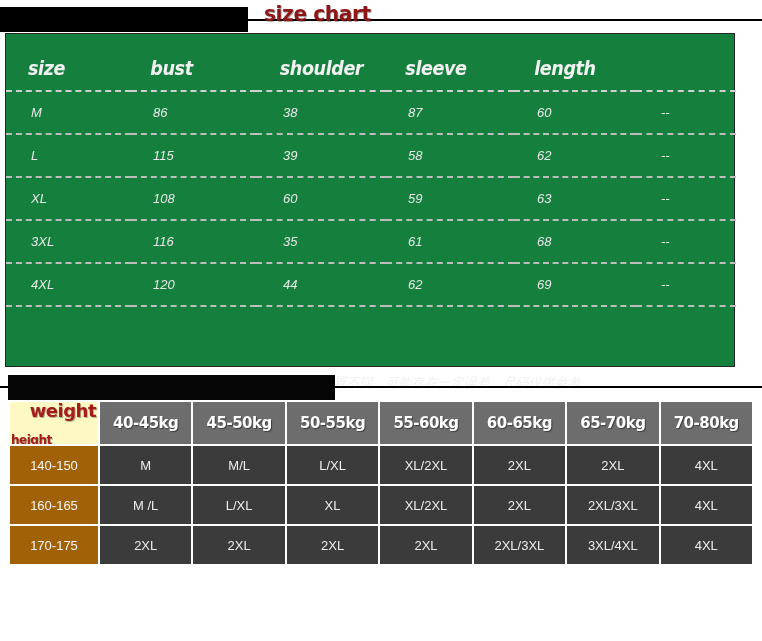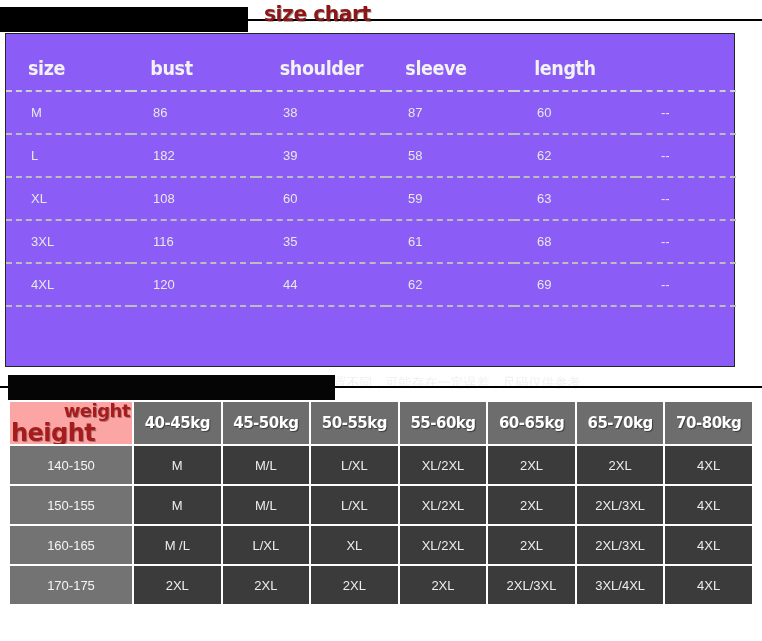--- a/index.html
+++ b/index.html
@@ -54,22 +54,23 @@
     transform: scaleX(0.92);
     transform-origin: left center;
   }
 
   .panel-1 {
     position: absolute;
     left: 5px;
     top: 33px;
     width: 730px;
     height: 334px;
-    background: #8b5cf6;
+    background: #15803d;
     border: 1px solid #262626;
+    font-style: italic;
   }
 
   .tbl1 {
     width: 100%;
     border-collapse: collapse;
     table-layout: fixed;
   }
 
   .tbl1 th {
     font-family: "DejaVu Sans", sans-serif;
@@ -147,23 +148,23 @@
   }
 
   .tbl2 {
     width: 746px;
     border-collapse: separate;
     border-spacing: 2px;
     table-layout: fixed;
   }
 
   .tbl2 th.whcell {
-    width: 122px;
+    width: 88px;
     height: 42px;
-    background: #fca5a5;
+    background: #fef9c3;
     position: relative;
     padding: 0;
     overflow: hidden;
   }
 
   .wh-weight {
     position: absolute;
     right: 2px;
     top: -2px;
     font-family: "DejaVu Sans", sans-serif;
@@ -174,21 +175,21 @@
     text-shadow: 1px 1px 0 rgba(0,0,0,0.3);
     z-index: 2;
   }
 
   .wh-height {
     position: absolute;
     left: 1px;
     bottom: -3px;
     font-family: "DejaVu Sans", sans-serif;
     font-weight: bold;
-    font-size: 24px;
+    font-size: 12px;
     color: #a61c1c;
     letter-spacing: -0.5px;
     text-shadow: 1px 1px 0 rgba(0,0,0,0.3);
     z-index: 2;
   }
 
   .tbl2 th.wcol {
     height: 42px;
     background: #6d6d6d;
     font-family: "DejaVu Sans", sans-serif;
@@ -196,21 +197,21 @@
     font-size: 15px;
     color: #ffffff;
     letter-spacing: -0.5px;
     text-shadow: 1px 1px 1px rgba(0,0,0,0.45);
     padding: 0;
   }
 
   .tbl2 td.hcol {
     width: 98px;
     height: 38px;
-    background: #737373;
+    background: #a16207;
     font-family: "Liberation Sans", sans-serif;
     font-size: 13px;
     color: #f5f5f5;
     text-align: center;
     padding: 0;
   }
 
   .tbl2 td.dcell {
     height: 38px;
     background: #3b3b3b;
@@ -246,21 +247,21 @@
         <tr>
           <td class="c1">M</td>
           <td class="c2">86</td>
           <td class="c3">38</td>
           <td class="c4">87</td>
           <td class="c5">60</td>
           <td class="c6">--</td>
         </tr>
         <tr>
           <td class="c1">L</td>
-          <td class="c2">182</td>
+          <td class="c2">115</td>
           <td class="c3">39</td>
           <td class="c4">58</td>
           <td class="c5">62</td>
           <td class="c6">--</td>
         </tr>
         <tr>
           <td class="c1">XL</td>
           <td class="c2">108</td>
           <td class="c3">60</td>
           <td class="c4">59</td>
@@ -317,30 +318,20 @@
           <td class="hcol">140-150</td>
           <td class="dcell">M</td>
           <td class="dcell">M/L</td>
           <td class="dcell">L/XL</td>
           <td class="dcell">XL/2XL</td>
           <td class="dcell">2XL</td>
           <td class="dcell">2XL</td>
           <td class="dcell">4XL</td>
         </tr>
         <tr>
-          <td class="hcol">150-155</td>
-          <td class="dcell">M</td>
-          <td class="dcell">M/L</td>
-          <td class="dcell">L/XL</td>
-          <td class="dcell">XL/2XL</td>
-          <td class="dcell">2XL</td>
-          <td class="dcell">2XL/3XL</td>
-          <td class="dcell">4XL</td>
-        </tr>
-        <tr>
           <td class="hcol">160-165</td>
           <td class="dcell">M /L</td>
           <td class="dcell">L/XL</td>
           <td class="dcell">XL</td>
           <td class="dcell">XL/2XL</td>
           <td class="dcell">2XL</td>
           <td class="dcell">2XL/3XL</td>
           <td class="dcell">4XL</td>
         </tr>
         <tr>

